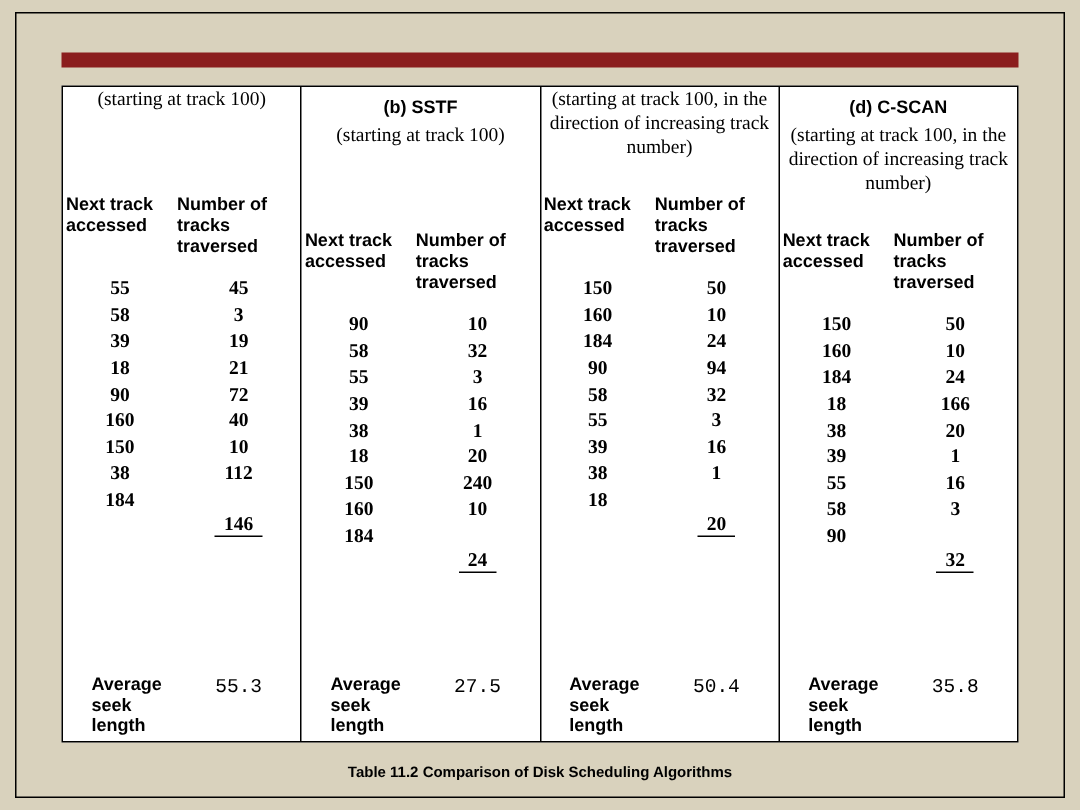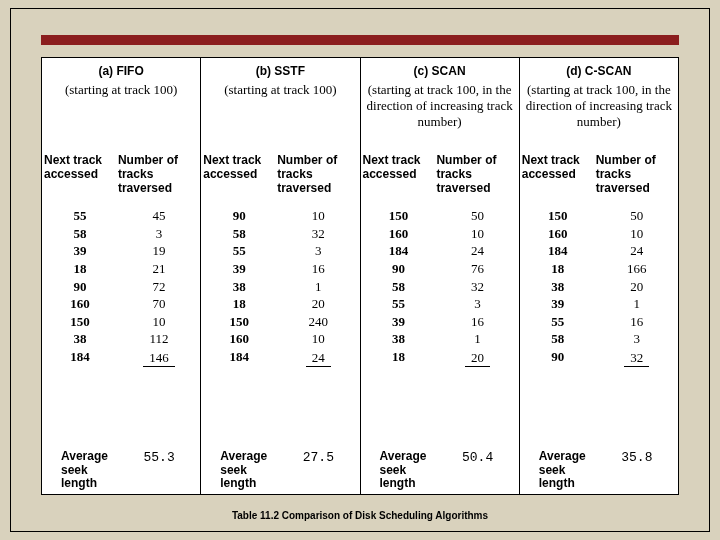--- a/index.html
+++ b/index.html
@@ -88,25 +88,25 @@
     display: flex;
     padding-top: 8px;
   }
   .data .dcol {
     display: flex;
     flex-direction: column;
     align-items: center;
     line-height: 1.35;
   }
   .data .dleft { flex: 0 0 48%; font-weight: bold; }
-  .data .dright { flex: 0 0 52%; }
+  .data .dright { flex: 0 0 52%; font-weight: bold; }
   .underline-last span:last-child {
     border-bottom: 1px solid #000;
     padding: 0 6px;
-    margin-top: 1px;
+    margin-top: 16px;
   }
   .avg-row {
     display: flex;
     font-size: 12px;
     padding-top: 6px;
     padding-bottom: 4px;
     min-height: 48px;
   }
   .avg-row .aleft {
     flex: 0 0 48%;
@@ -131,21 +131,20 @@
   }
 </style>
 </head>
 <body>
 
 <div class="slide">
   <div class="redbar"></div>
   <div class="table-wrap">
 
     <div class="col">
-      <div class="algo-title">(a) FIFO</div>
       <div class="start-cond">(starting at track 100)</div>
       <div class="pair-head">
         <div class="hleft"><span>Next track accessed</span></div>
         <div class="hright"><span>Number of tracks traversed</span></div>
       </div>
       <div class="data">
         <div class="dcol dleft">
             <span>55</span>
             <span>58</span>
             <span>39</span>
@@ -155,21 +154,21 @@
             <span>150</span>
             <span>38</span>
             <span>184</span>
           </div>
         <div class="dcol dright underline-last">
             <span>45</span>
             <span>3</span>
             <span>19</span>
             <span>21</span>
             <span>72</span>
-            <span>70</span>
+            <span>40</span>
             <span>10</span>
             <span>112</span>
             <span>146</span>
           </div>
       </div>
       <div class="avg-row">
         <div class="aleft">Average seek length</div>
         <div class="aright">55.3</div>
       </div>
     </div>
@@ -205,21 +204,20 @@
             <span>24</span>
           </div>
       </div>
       <div class="avg-row">
         <div class="aleft">Average seek length</div>
         <div class="aright">27.5</div>
       </div>
     </div>
 
     <div class="col">
-      <div class="algo-title">(c) SCAN</div>
       <div class="start-cond">(starting at track 100, in the direction of increasing track number)</div>
       <div class="pair-head">
         <div class="hleft"><span>Next track accessed</span></div>
         <div class="hright"><span>Number of tracks traversed</span></div>
       </div>
       <div class="data">
         <div class="dcol dleft">
             <span>150</span>
             <span>160</span>
             <span>184</span>
@@ -227,21 +225,21 @@
             <span>58</span>
             <span>55</span>
             <span>39</span>
             <span>38</span>
             <span>18</span>
           </div>
         <div class="dcol dright underline-last">
             <span>50</span>
             <span>10</span>
             <span>24</span>
-            <span>76</span>
+            <span>94</span>
             <span>32</span>
             <span>3</span>
             <span>16</span>
             <span>1</span>
             <span>20</span>
           </div>
       </div>
       <div class="avg-row">
         <div class="aleft">Average seek length</div>
         <div class="aright">50.4</div>

